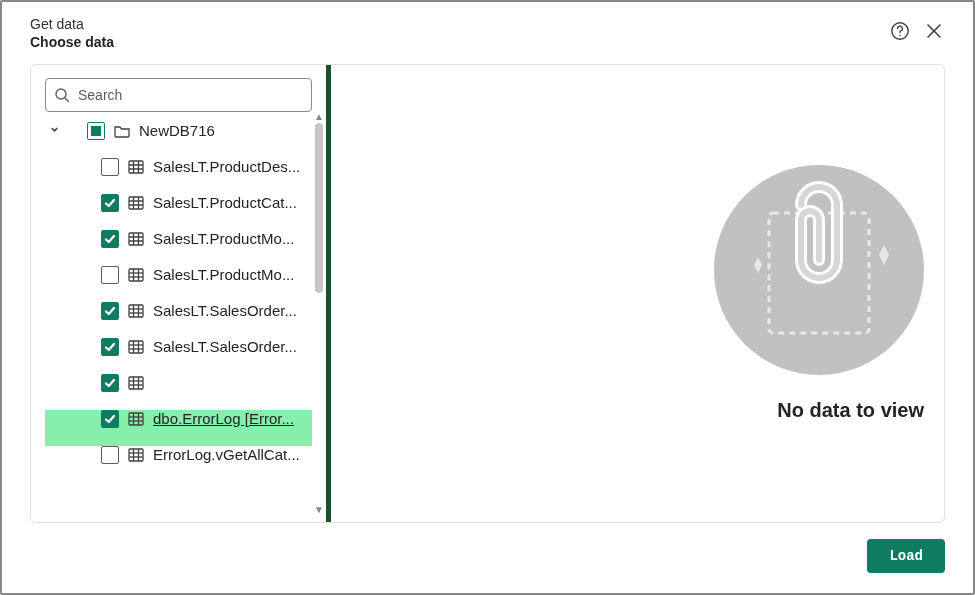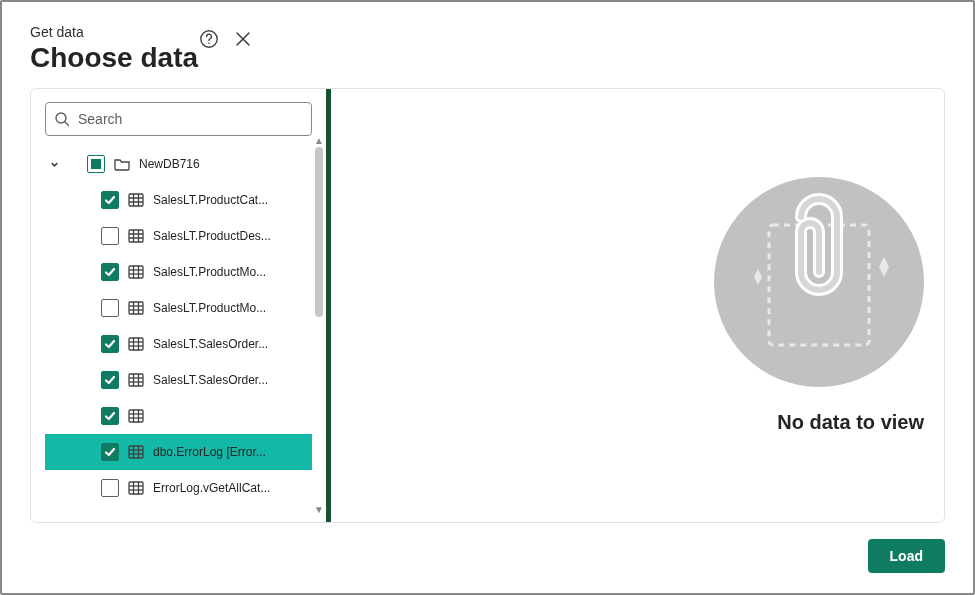--- a/index.html
+++ b/index.html
@@ -2,25 +2,25 @@
 <html><head>
 <meta charset="utf-8">
 <style>
   * { box-sizing: border-box; margin: 0; padding: 0; }
   html, body { width: 975px; height: 595px; font-family: "Segoe UI", Arial, sans-serif; background: #f5f5f5; overflow: hidden; }
   .modal {
     position: absolute; inset: 0; background: #fff; border: 2px solid #888; border-radius: 2px;
     display: flex; flex-direction: column;
   }
   .header {
-    padding: 22px 28px 10px 28px; display: flex; align-items: flex-start; 
+    padding: 14px 28px 10px 28px; display: flex; align-items: flex-start; justify-content: space-between;
   }
   .header-titles { display: flex; flex-direction: column; gap: 2px; }
   .subtitle { font-size: 14px; color: #323130; font-weight: 400; }
-  .title { font-size: 28px; font-weight: 600; color: #242424; }
+  .title { font-size: 14px; font-weight: 600; color: #242424; }
   .header-actions { display: flex; gap: 12px; align-items: center; padding-top: 4px; }
   .icon-btn { width: 22px; height: 22px; display: flex; align-items: center; justify-content: center; cursor: pointer; color: #424242; }
   .panel {
     margin: 4px 28px 0 28px; border: 1px solid #e1e1e1; border-radius: 6px; flex: 1 1 auto; min-height: 0;
     display: flex; overflow: hidden;
   }
   .nav {
     width: 300px; border-right: 5px solid #14532d; display: flex; flex-direction: column; padding: 13px 0 6px 0;
     position: relative;
   }
@@ -29,27 +29,27 @@
     position: relative; border: 1px solid #8a8886; border-radius: 4px; height: 34px; display: flex; align-items: center;
     padding: 0 8px; gap: 8px; color: #605e5c;
   }
   .search input {
     border: none; outline: none; flex: 1; font-size: 14px; color: #323130; background: transparent;
   }
   .search input::placeholder { color: #605e5c; }
   .tree { flex: 1; overflow: hidden; position: relative; padding-right: 14px; }
   .tree-inner { padding-left: 14px; }
   .tree-row {
-    display: flex; align-items: center; height: 36px; gap: 8px; padding-left: 4px; padding-right: 4px;
-    font-size: 12px; color: #242424; white-space: nowrap; overflow: hidden;
+    display: flex; height: 36px; gap: 8px; padding-left: 4px; padding-right: 4px;
+    font-size: 15px; color: #242424; white-space: nowrap; overflow: hidden;
   }
   .tree-row.child { padding-left: 56px; }
   .tree-row.root { padding-left: 2px; }
   .tree-row .label { overflow: hidden; text-overflow: ellipsis; flex: 1; }
-  .tree-row.hover { background: #14b8a6; }
+  .tree-row.hover { background: #86efac; text-decoration: underline; }
   .chev { width: 14px; height: 14px; display: flex; align-items: center; justify-content: center; color: #424242; }
   .cb {
     width: 18px; height: 18px; border: 1.5px solid #605e5c; border-radius: 2px; display: flex; align-items: center; justify-content: center;
     background: #fff; flex: none; cursor: pointer;
   }
   .cb.checked { background: #0f7b60; border-color: #0f7b60; color: #fff; }
   .cb.indet { border-color: #0f7b60; }
   .cb.indet::after {
     content: ""; width: 10px; height: 10px; background: #0f7b60; display: block;
   }
@@ -63,21 +63,21 @@
   .preview {
     flex: 1; display: flex; flex-direction: column; align-items: flex-end; justify-content: center; gap: 24px; padding: 20px;
   }
   .empty-ill { width: 210px; height: 210px; }
   .empty-text { font-size: 20px; font-weight: 600; color: #242424; }
   .footer {
     padding: 16px 28px 20px 0; display: flex; justify-content: flex-end;
   }
   .btn-primary {
     background: #0f7b60; color: #fff; border: none; border-radius: 4px; height: 34px; padding: 0 22px;
-    font-size: 14px; font-weight: 600; cursor: pointer;
+    font-size: 14px; font-weight: 600; cursor: pointer; font-family: Liberation Mono, monospace;
   }
 </style>
 </head>
 <body>
 
 <div class="modal">
   <div class="header">
     <div class="header-titles">
       <div class="subtitle">Get data</div>
       <div class="title">Choose data</div>
@@ -122,48 +122,48 @@
               <span style="width:10px"></span>
               <span class="cb indet"></span>
               <span class="type-icon">
                 <svg width="18" height="18" viewBox="0 0 18 18" fill="none" stroke="currentColor" stroke-width="1.3">
                   <path d="M2 5 h5 l1.5 2 H16 v7 a1 1 0 0 1 -1 1 H3 a1 1 0 0 1 -1 -1 z"></path>
                 </svg>
               </span>
               <span class="label">NewDB716</span>
             </div>
             <div class="tree-row child">
+              <span class="cb"></span>
+              <span class="type-icon">
+                <svg width="18" height="18" viewBox="0 0 18 18" fill="none" stroke="currentColor" stroke-width="1.3">
+                  <rect x="2" y="3" width="14" height="12" rx="1"></rect>
+                  <line x1="2" y1="7" x2="16" y2="7"></line>
+                  <line x1="2" y1="11" x2="16" y2="11"></line>
+                  <line x1="6.5" y1="3" x2="6.5" y2="15"></line>
+                  <line x1="11.5" y1="3" x2="11.5" y2="15"></line>
+                </svg>
+              </span>
+              <span class="label">SalesLT.ProductDes...</span>
+            </div>
+            <div class="tree-row child">
               <span class="cb checked">
                 <svg width="12" height="12" viewBox="0 0 12 12" fill="none" stroke="currentColor" stroke-width="2.2" stroke-linecap="round" stroke-linejoin="round">
                   <polyline points="2,6.5 4.8,9 10,3"></polyline>
                 </svg>
               </span>
               <span class="type-icon">
                 <svg width="18" height="18" viewBox="0 0 18 18" fill="none" stroke="currentColor" stroke-width="1.3">
                   <rect x="2" y="3" width="14" height="12" rx="1"></rect>
                   <line x1="2" y1="7" x2="16" y2="7"></line>
                   <line x1="2" y1="11" x2="16" y2="11"></line>
                   <line x1="6.5" y1="3" x2="6.5" y2="15"></line>
                   <line x1="11.5" y1="3" x2="11.5" y2="15"></line>
                 </svg>
               </span>
               <span class="label">SalesLT.ProductCat...</span>
-            </div>
-            <div class="tree-row child">
-              <span class="cb"></span>
-              <span class="type-icon">
-                <svg width="18" height="18" viewBox="0 0 18 18" fill="none" stroke="currentColor" stroke-width="1.3">
-                  <rect x="2" y="3" width="14" height="12" rx="1"></rect>
-                  <line x1="2" y1="7" x2="16" y2="7"></line>
-                  <line x1="2" y1="11" x2="16" y2="11"></line>
-                  <line x1="6.5" y1="3" x2="6.5" y2="15"></line>
-                  <line x1="11.5" y1="3" x2="11.5" y2="15"></line>
-                </svg>
-              </span>
-              <span class="label">SalesLT.ProductDes...</span>
             </div>
             <div class="tree-row child">
               <span class="cb checked">
                 <svg width="12" height="12" viewBox="0 0 12 12" fill="none" stroke="currentColor" stroke-width="2.2" stroke-linecap="round" stroke-linejoin="round">
                   <polyline points="2,6.5 4.8,9 10,3"></polyline>
                 </svg>
               </span>
               <span class="type-icon">
                 <svg width="18" height="18" viewBox="0 0 18 18" fill="none" stroke="currentColor" stroke-width="1.3">
                   <rect x="2" y="3" width="14" height="12" rx="1"></rect>

